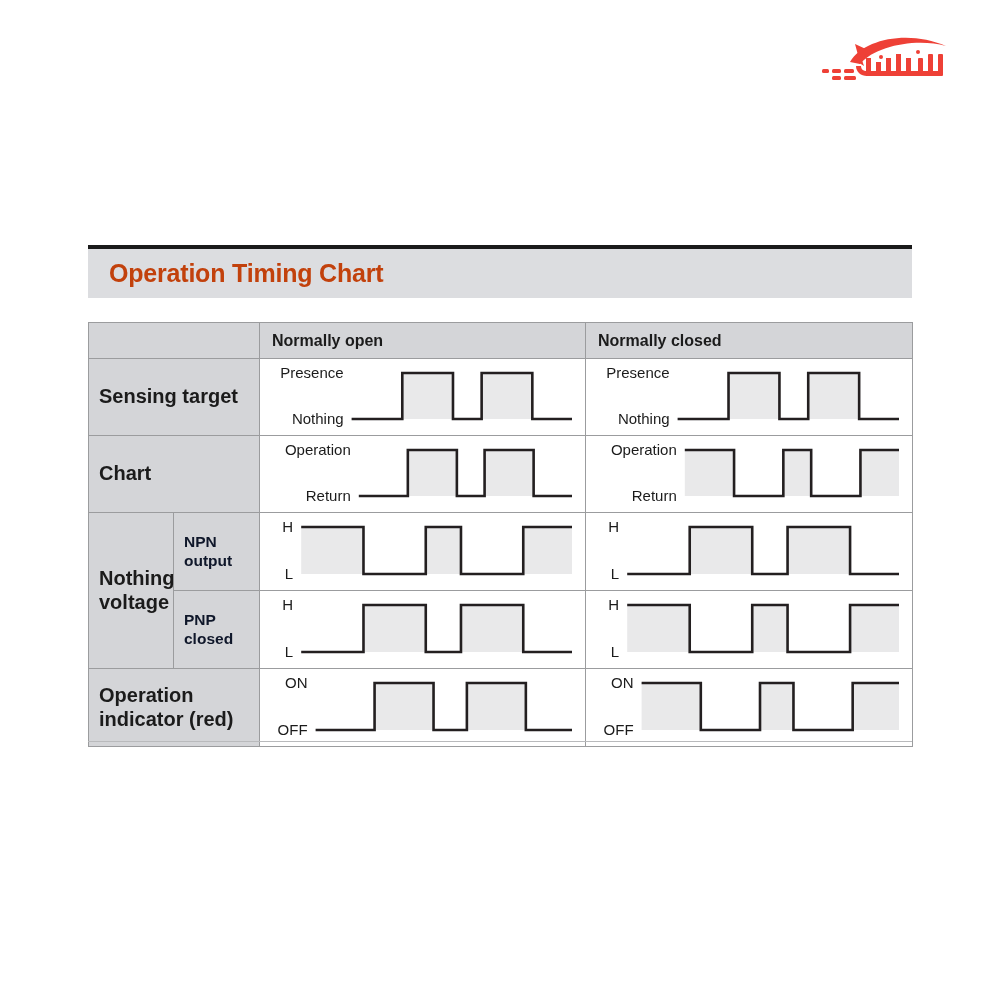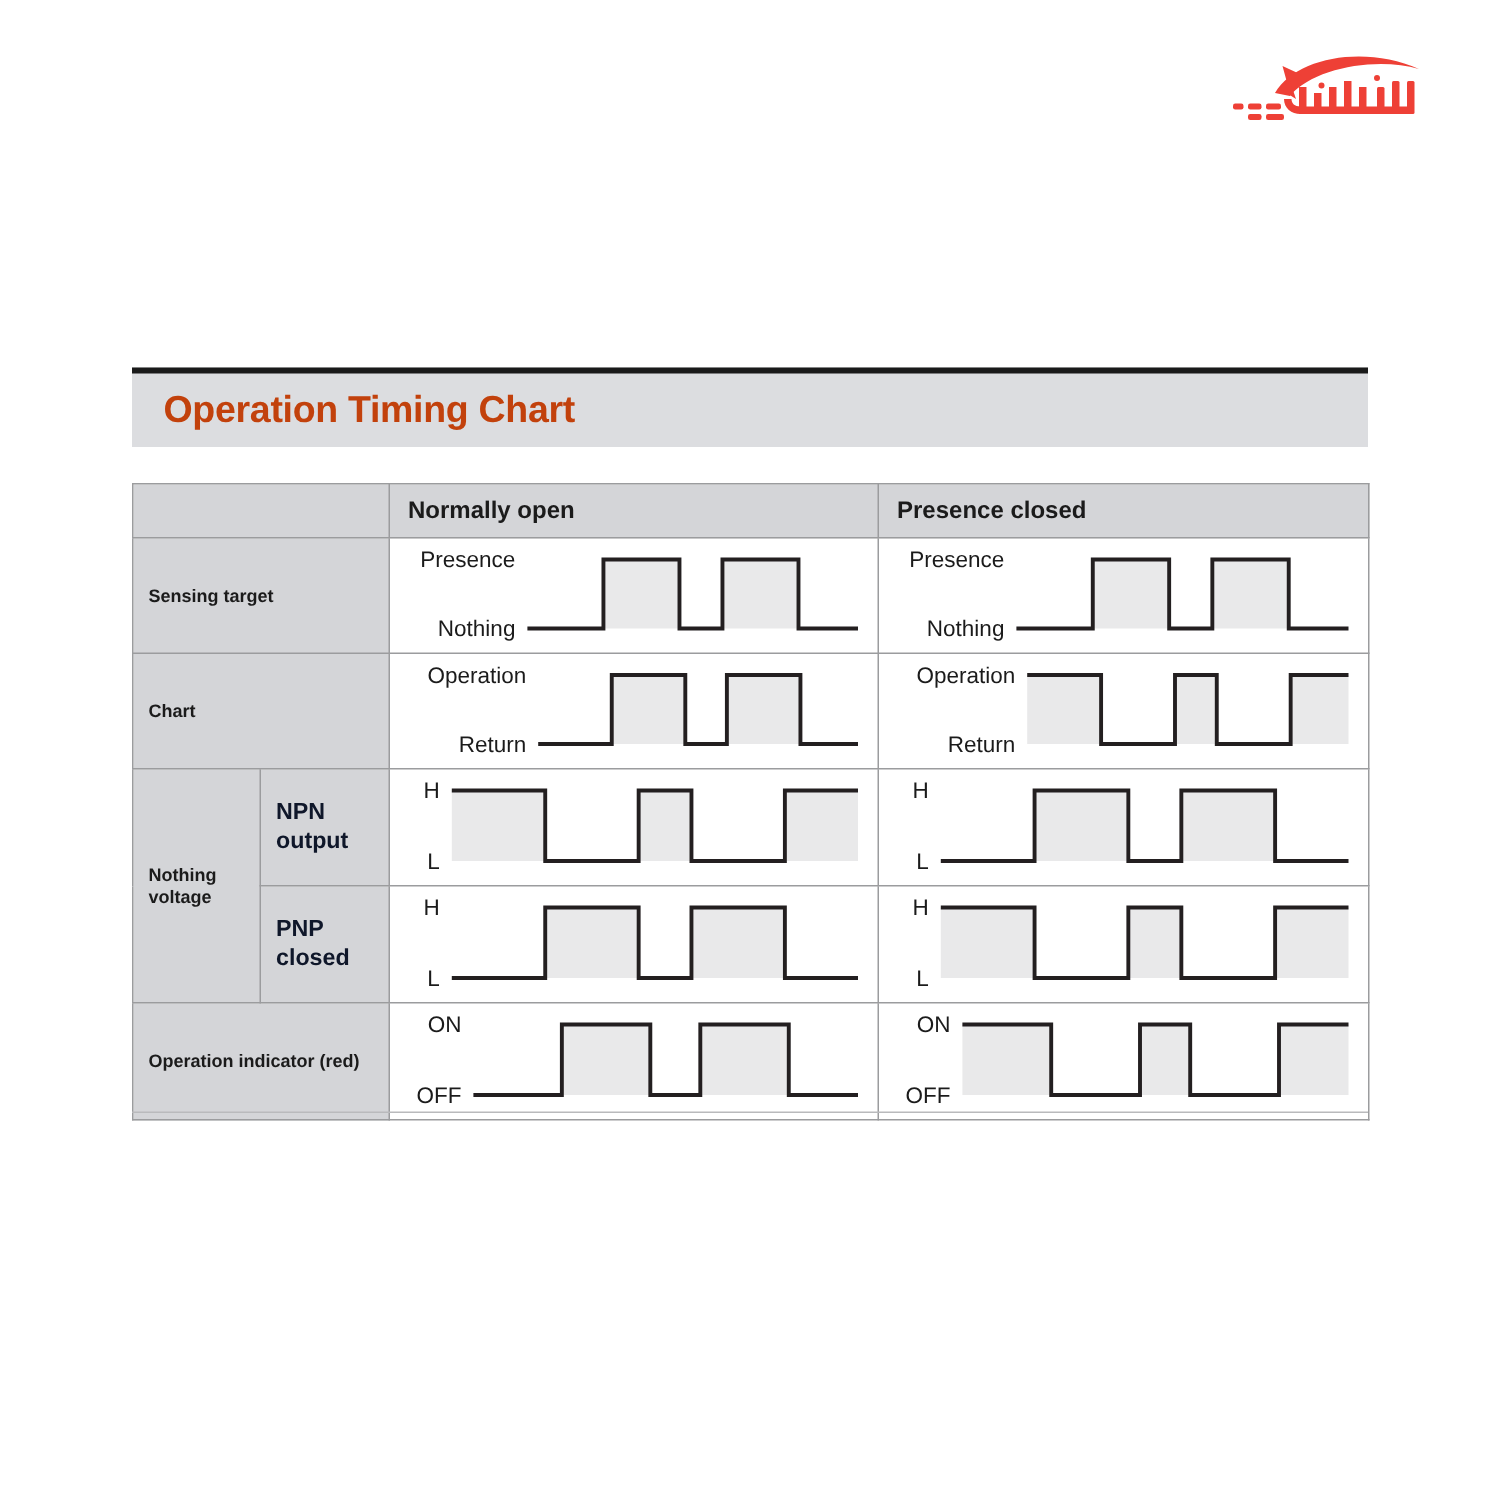--- a/index.html
+++ b/index.html
@@ -50,21 +50,21 @@
     background:#d4d5d8;
     height:35px;
     font-size:16px; font-weight:bold;
     text-align:left;
     padding-left:12px;
     color:#1b1b1b;
   }
   #timing-table .hdr-blank{ background:#d4d5d8; }
   #timing-table .lbl{
     background:#d4d5d8;
-    font-size:12px; font-weight:bold;
+    font-size:20px; font-weight:bold;
     padding-left:10px; padding-right:6px;
     line-height:1.18;
     color:#1b1b1b;
   }
   #timing-table .lbl-sub{
     background:#d4d5d8;
     font-size:15.5px; font-weight:bold;
     padding-left:10px;
     line-height:1.18;
     color:#0f172a;
@@ -143,21 +143,21 @@
   <colgroup>
     <col style="width:85px">
     <col style="width:86px">
     <col style="width:326px">
     <col style="width:327px">
   </colgroup>
   <thead>
     <tr>
       <th class="hdr-blank" colspan="2"></th>
       <th class="hdr">Normally open</th>
-      <th class="hdr">Presence closed</th>
+      <th class="hdr">Normally closed</th>
     </tr>
   </thead>
   <tbody id="table-body">
       <tr style="height: 76px;">
         <td class="lbl" colspan="2">Sensing target</td>
         <td class="wave-cell">
           <span class="wave-wrap">
             <svg viewBox="0 0 326 76" width="326" height="76">
     <rect x="142.292" y="14" width="50.69199999999998" height="46" fill="#e9e9ea"></rect>
               <rect x="221.63600000000002" y="14" width="50.69199999999995" height="46" fill="#e9e9ea"></rect>

